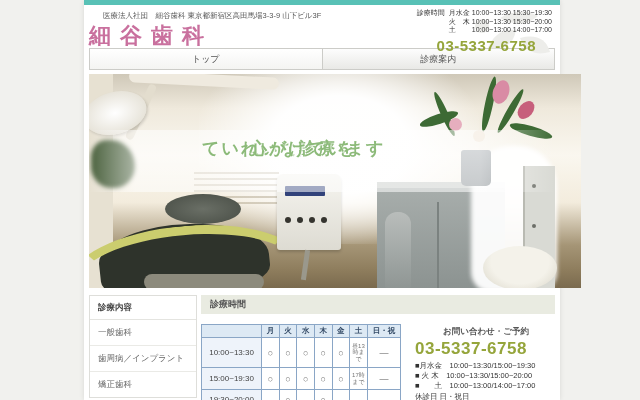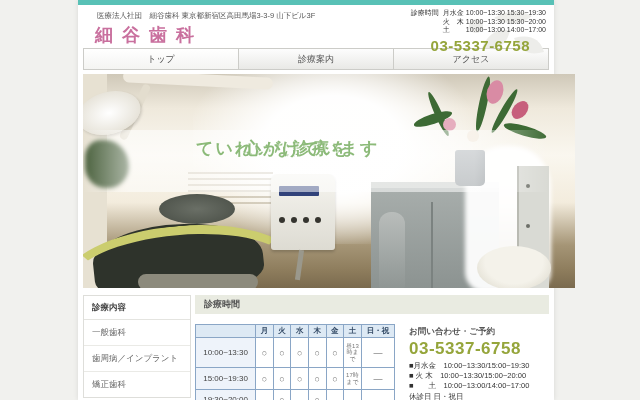--- a/index.html
+++ b/index.html
@@ -1,27 +1,27 @@
 <!DOCTYPE html>
 <html><head>
 <meta charset="utf-8">
 <style>
   * { margin:0; padding:0; box-sizing:border-box; }
   html,body { width:640px; height:400px; }
   body { background:#f1f1ee; overflow:hidden; font-family:"Liberation Sans","DejaVu Sans",sans-serif; position:relative; }
 
-  .content { position:absolute; left:78px; top:0; width:476px; height:400px; background:#fff; box-shadow:0 0 5px rgba(0,0,0,.10); }
+  .content { position:absolute; left:84px; top:0; width:476px; height:400px; background:#fff; box-shadow:0 0 5px rgba(0,0,0,.10); }
   .topbar { height:5px; background:#58c1b6; }
 
   .watermark { position:absolute; pointer-events:none; }
 
   
   .header { position:relative; padding:4px 5px 0 5px; height:42px; }
   .address { font-size:7.5px; color:#555; margin:2px 0 1px 14px; }
-  .logo { font-family:"DejaVu Serif","Liberation Serif",serif; font-size:18px; font-weight:bold; color:#c9709e; letter-spacing:9px; margin-left:12px; line-height:26px; }
+  .logo { font-family:"DejaVu Serif","Liberation Serif",serif; font-size:22px; font-weight:bold; color:#c9709e; letter-spacing:9px; line-height:26px; }
   .header-right { position:absolute; right:8px; top:4px; text-align:right; }
   .hours-line { font-size:7px; color:#333; line-height:8.5px; white-space:pre; }
   .hours-label { margin-right:4px; }
   .header-phone { font-size:15px; font-weight:bold; color:#95a53b; margin:2px 16px 0 0; letter-spacing:.5px; }
 
   
   .tabs { display:flex; margin:1px 5px 0 5px; height:22px; }
   .tab { flex:1; border:1px solid #ccccc8; border-left:none; background:linear-gradient(#fdfdfd,#e9e9e6); display:flex; align-items:center; justify-content:center; font-size:9px; color:#555; cursor:pointer; }
   .tab.active { border-left:1px solid #ccccc8; background:linear-gradient(#ffffff,#f4f4f2); }
 
@@ -77,21 +77,21 @@
   .hours-table thead th { background:#dde9f4; font-size:7.5px; font-weight:bold; height:13px; color:#334a66; }
   .hours-table td.time { background:#eef3fa; font-size:8px; }
   .hours-table td.mark { background:#fff; font-size:9px; color:#777; }
   .hours-table td.small { font-size:6px; line-height:6.5px; padding:1px; word-break:break-all; }
   .hours-table tr.r0 td { height:30px; }
   .hours-table tr.r1 td { height:22px; }
   .hours-table tr.r2 td { height:20px; }
   .col-time { width:58px; } .col-day { width:17px; } .col-hol { width:32px; }
 
   .contact { position:absolute; left:214px; top:31px; width:142px; }
-  .contact-title { font-size:8.5px; font-weight:bold; color:#555; }
+  .contact-title { font-size:8.5px; font-weight:bold; color:#555;text-align:center; }
   .contact-phone { font-size:17px; font-weight:bold; color:#95a53b; letter-spacing:.5px; margin:1px 0 2px; }
   .contact-line { font-size:7.5px; color:#333; line-height:10px; white-space:pre; }
   .contact-closed { font-size:7.5px; color:#333; margin-top:1px; }
 </style>
 </head>
 <body>
 
 <div class="content">
   <div class="topbar"></div>
 
@@ -118,21 +118,20 @@
       <div class="hours-line"><span class="hours-label">診療時間</span><span>月水金 10:00~13:30 15:30~19:30</span></div>
       <div class="hours-line">火　木 10:00~13:30 15:30~20:00</div>
       <div class="hours-line">土　　 10:00~13:00 14:00~17:00</div>
       <div class="header-phone">03-5337-6758</div>
     </div>
   </div>
 
   <div class="tabs">
     <div class="tab active">トップ</div>
     <div class="tab">診療案内</div>
-    <div class="tab">アクセス</div>
   </div>
 
   <div class="hero">
     <div class="hx-glow"></div>
     <div class="hx-leftwall"></div>
     <div class="hx-ceilarm"></div>
     <div class="hx-lamparm"></div>
     <div class="hx-lamp"></div>
     <div class="hx-blinds"></div>
     <div class="hx-plant"></div>

